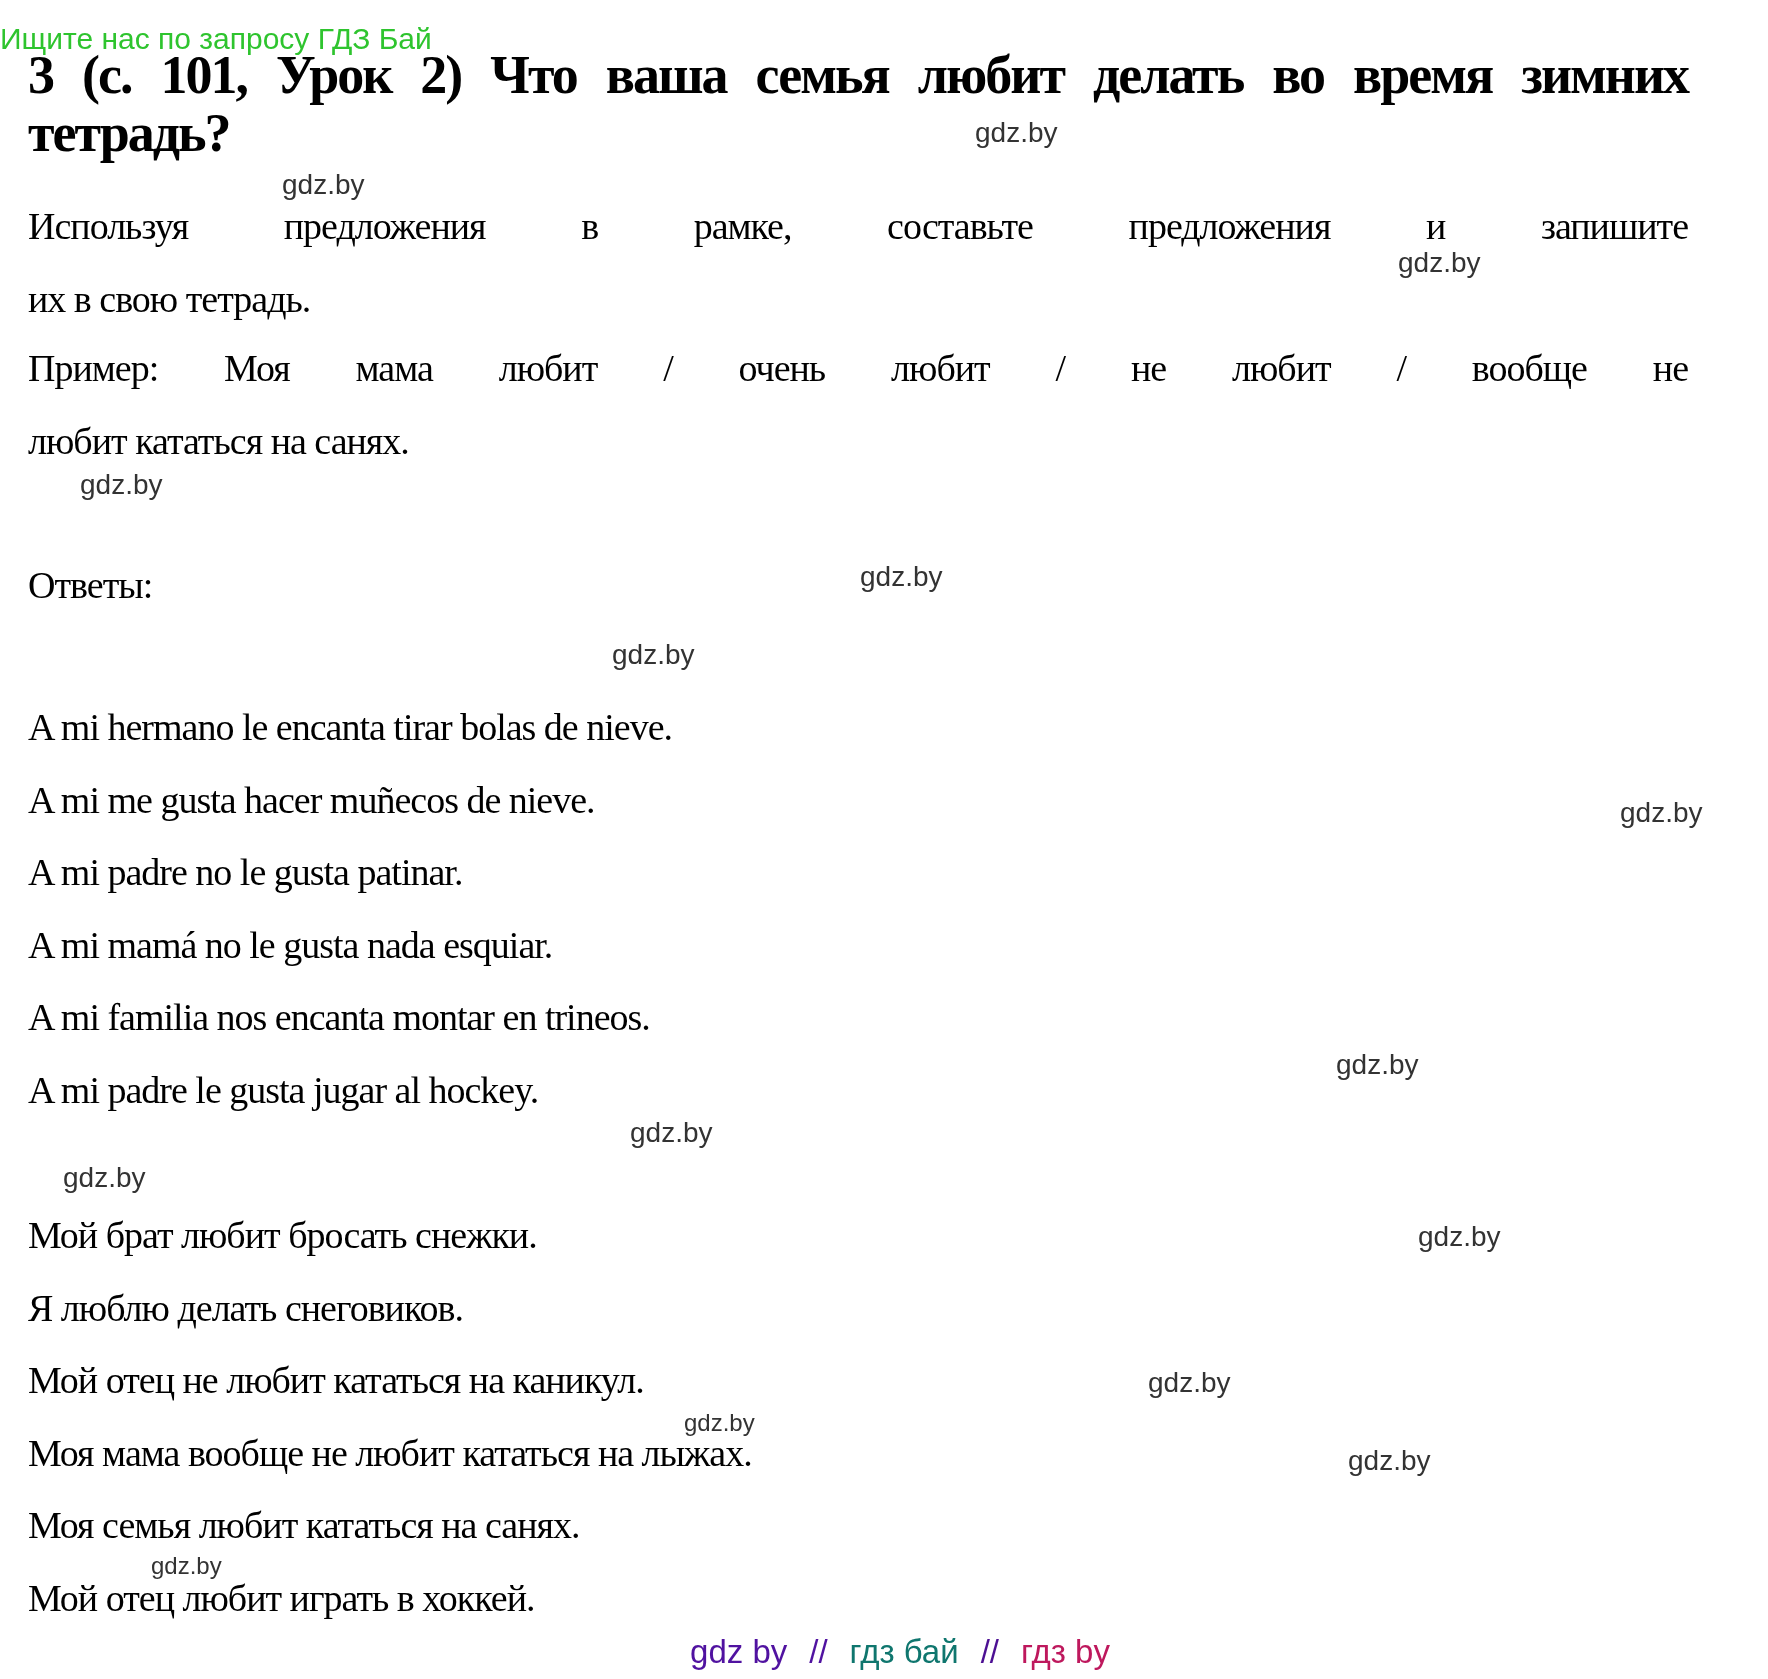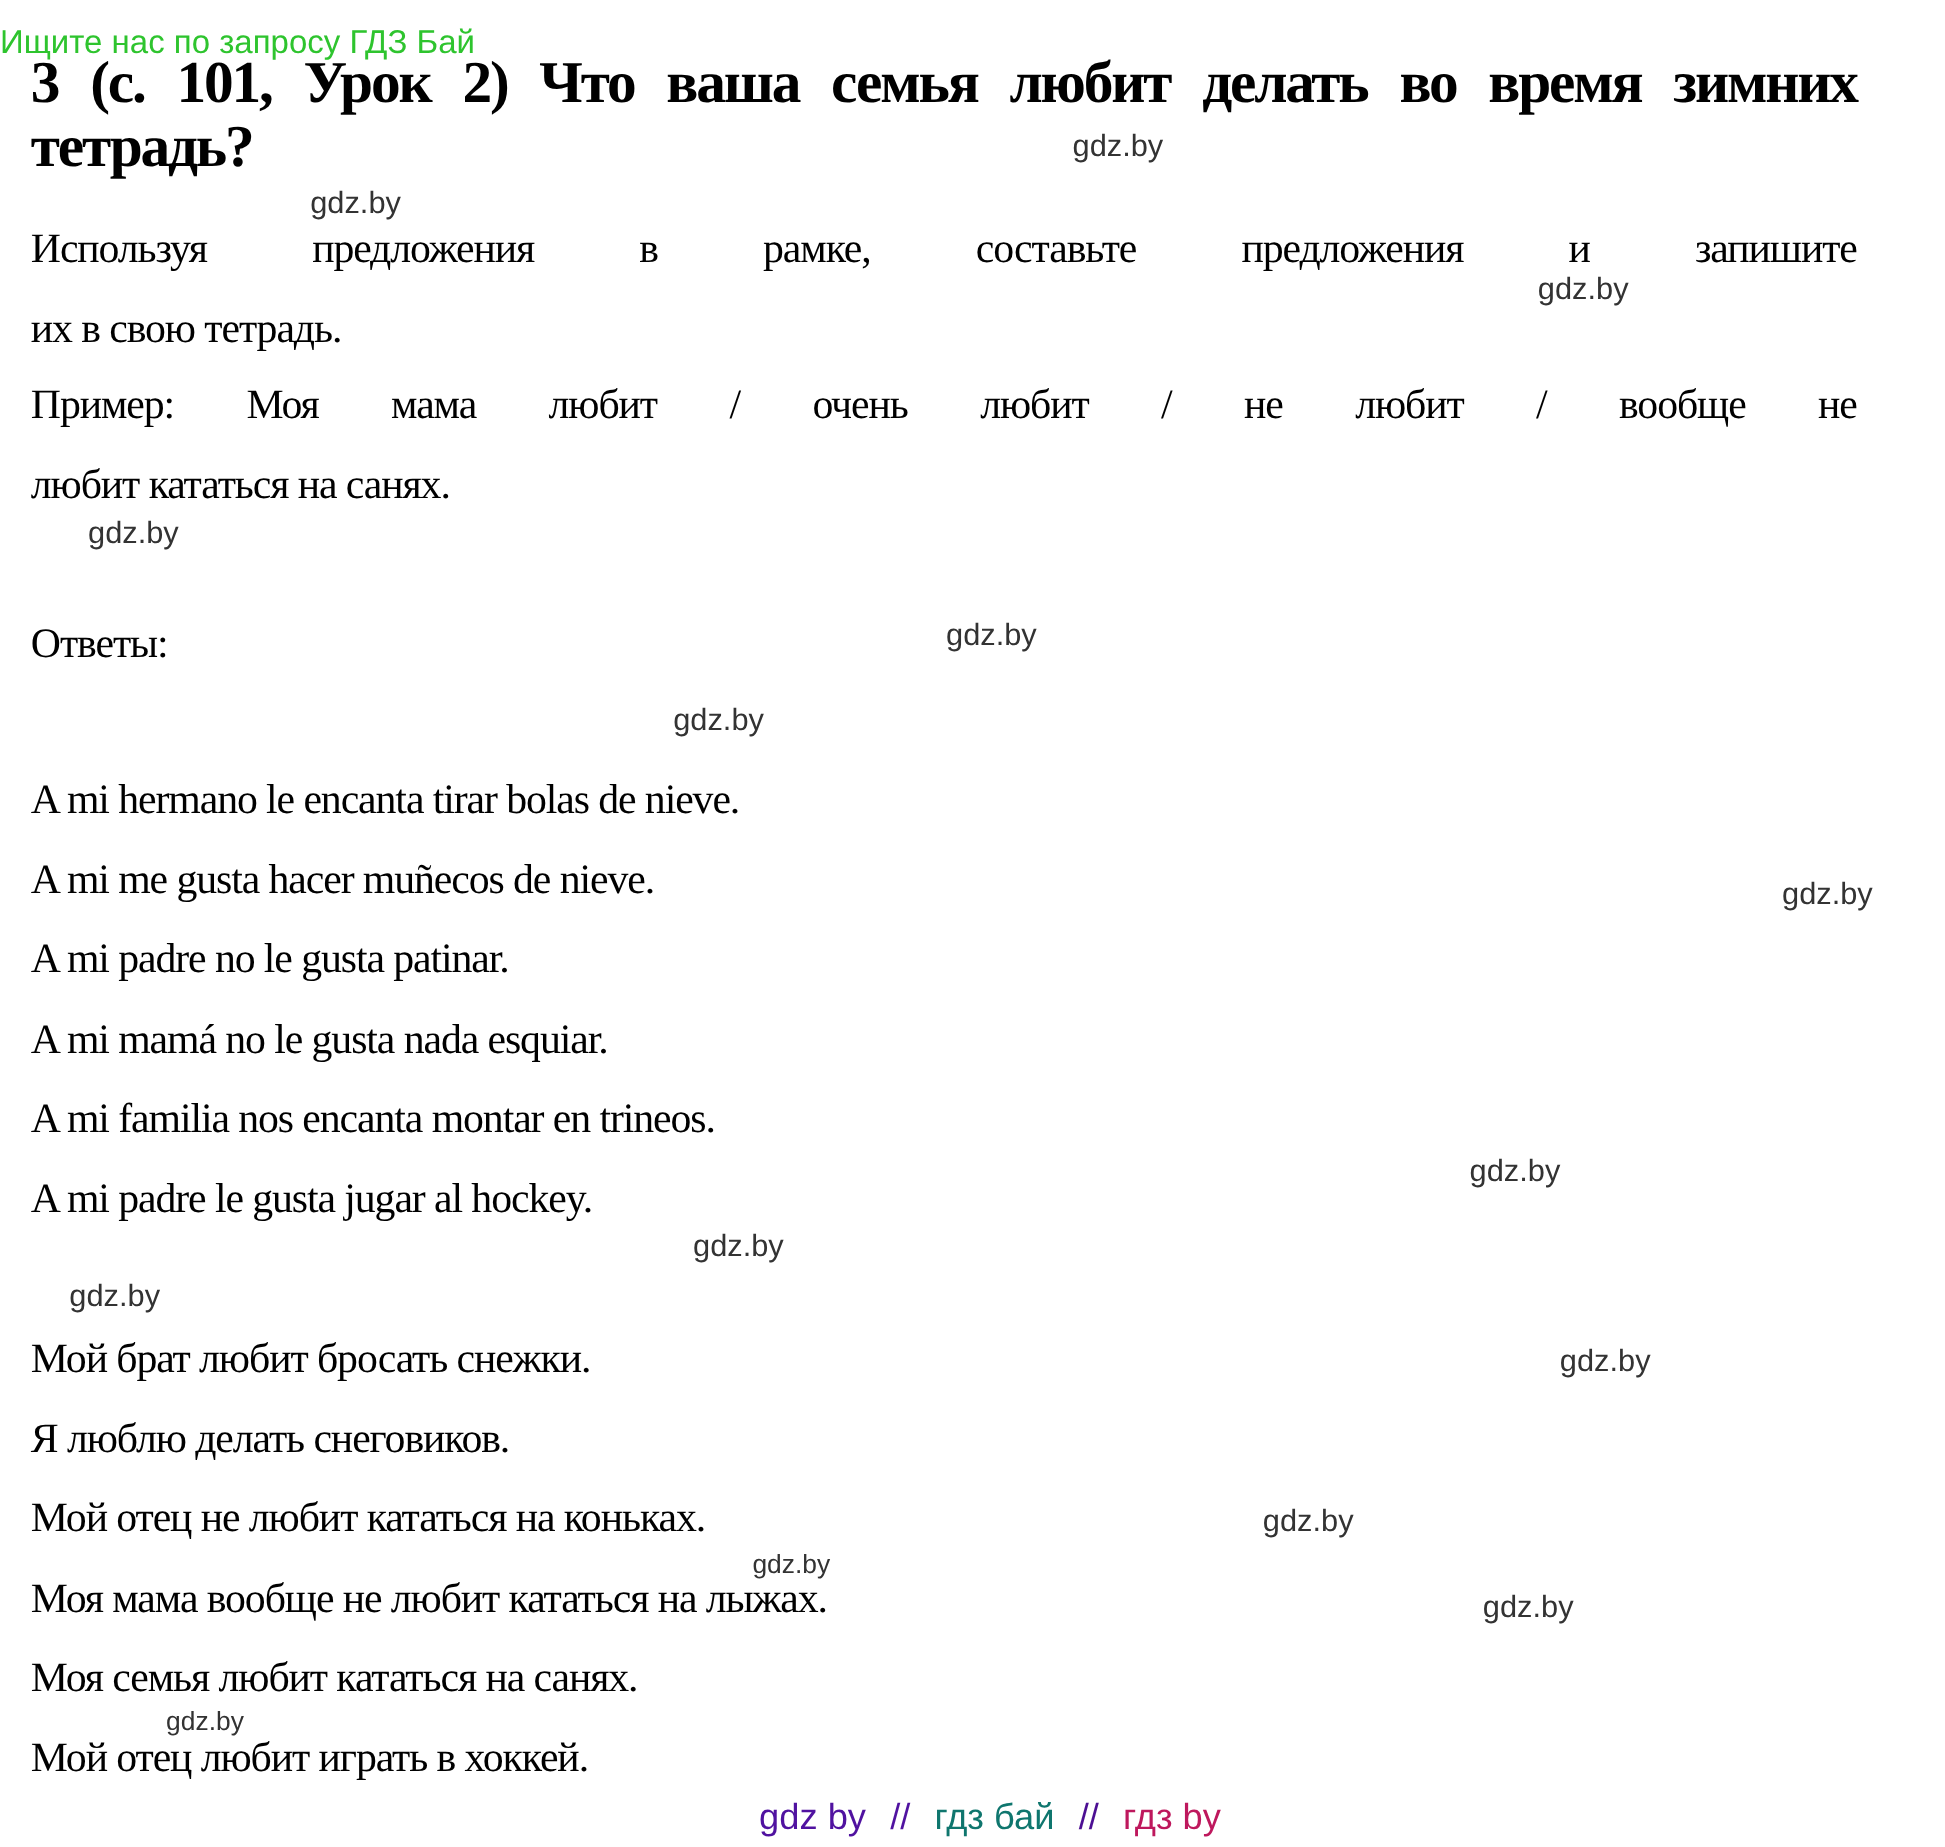--- a/index.html
+++ b/index.html
@@ -105,21 +105,21 @@
     <div class="line">A mi me gusta hacer muñecos de nieve.</div>
     <div class="line">A mi padre no le gusta patinar.</div>
     <div class="line">A mi mamá no le gusta nada esquiar.</div>
     <div class="line">A mi familia nos encanta montar en trineos.</div>
     <div class="line">A mi padre le gusta jugar al hockey.</div>
   </div>
 
   <div class="abs para" style="top:1199px">
     <div class="line">Мой брат любит бросать снежки.</div>
     <div class="line">Я люблю делать снеговиков.</div>
-    <div class="line">Мой отец не любит кататься на коньках.</div>
+    <div class="line">Мой отец не любит кататься на каникул.</div>
     <div class="line">Моя мама вообще не любит кататься на лыжах.</div>
     <div class="line">Моя семья любит кататься на санях.</div>
     <div class="line">Мой отец любит играть в хоккей.</div>
   </div>
 
   <span class="wm" style="left: 975px; top: 116px; color: rgb(51, 51, 51);">gdz.by</span>
   <span class="wm" style="left: 282px; top: 168px; color: rgb(51, 51, 51);">gdz.by</span>
   <span class="wm" style="left: 1398px; top: 246px; color: rgb(51, 51, 51);">gdz.by</span>
   <span class="wm" style="left: 80px; top: 468px; color: rgb(51, 51, 51);">gdz.by</span>
   <span class="wm" style="left: 860px; top: 560px; color: rgb(51, 51, 51);">gdz.by</span>

